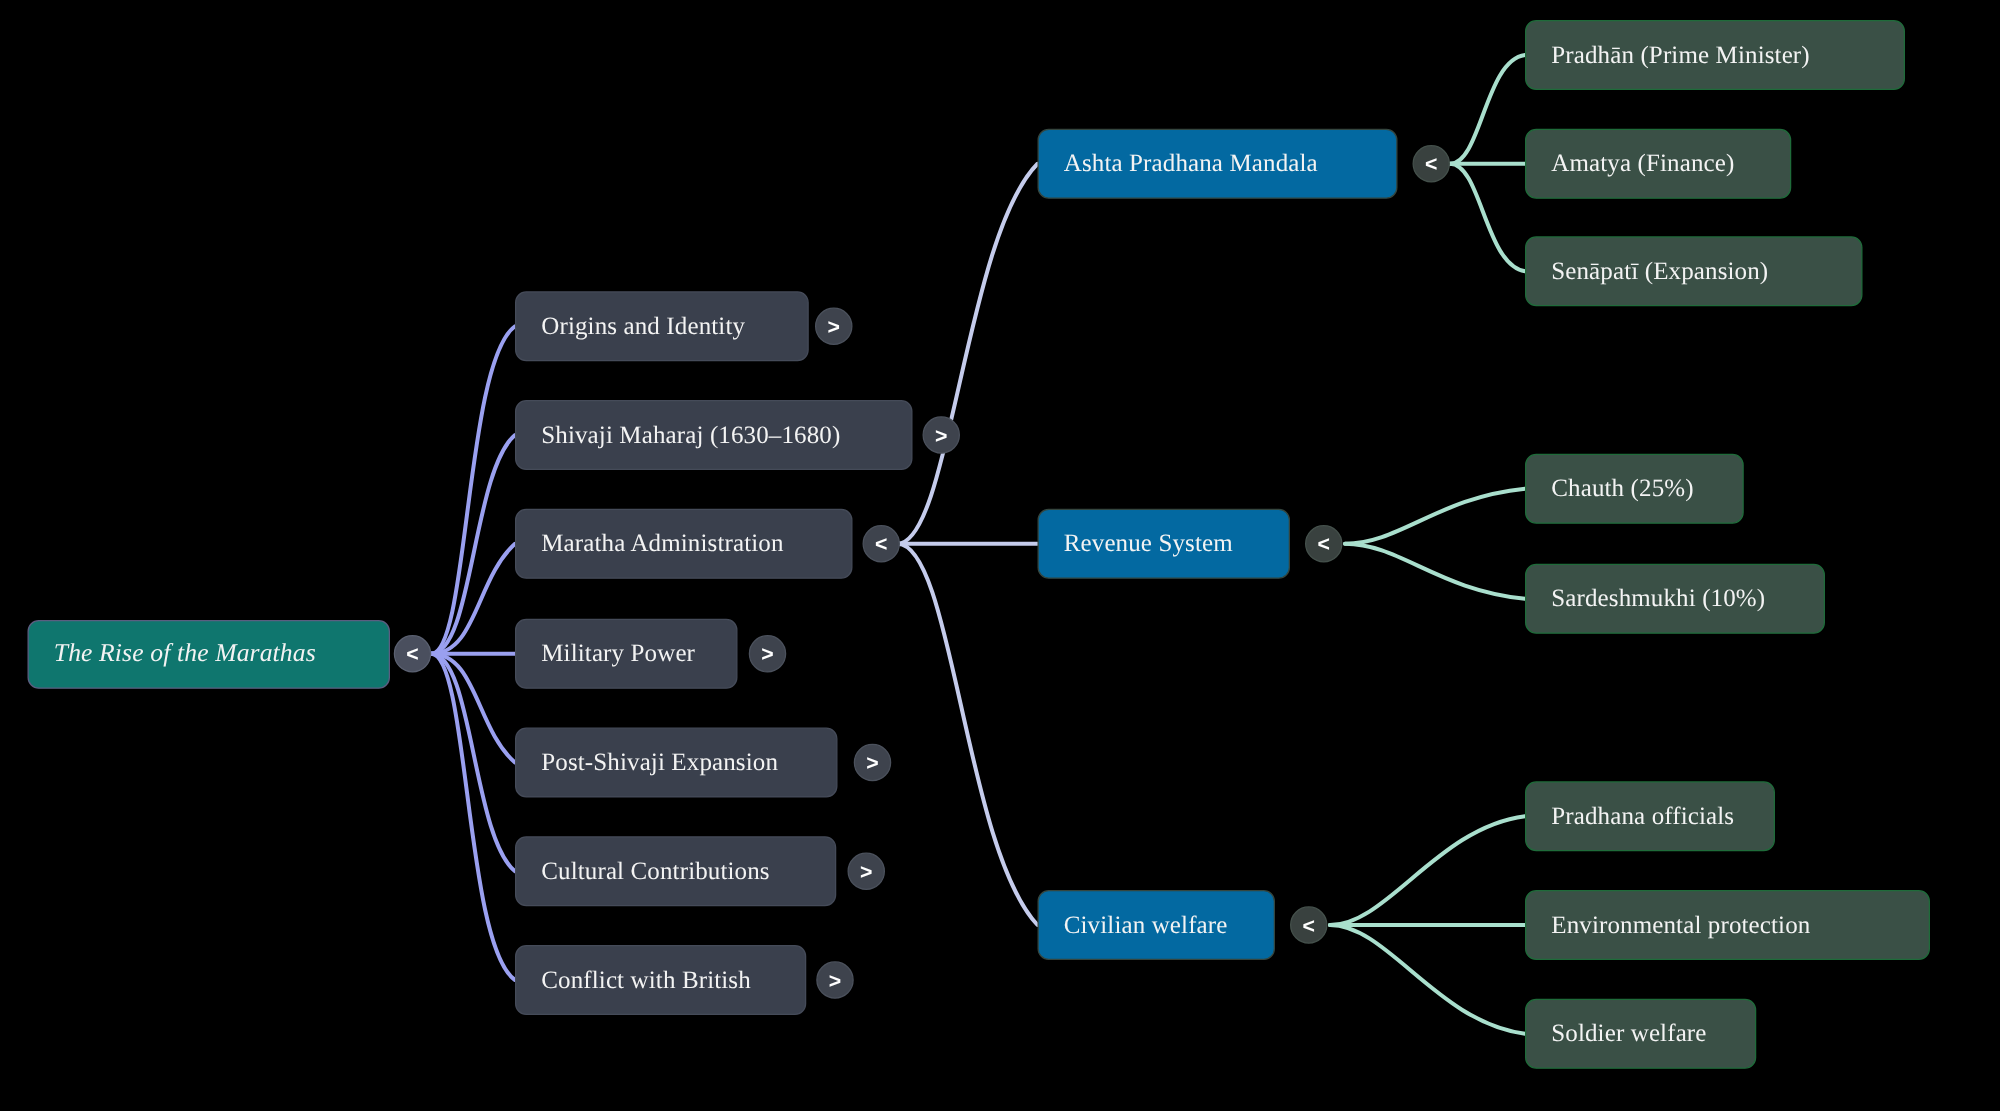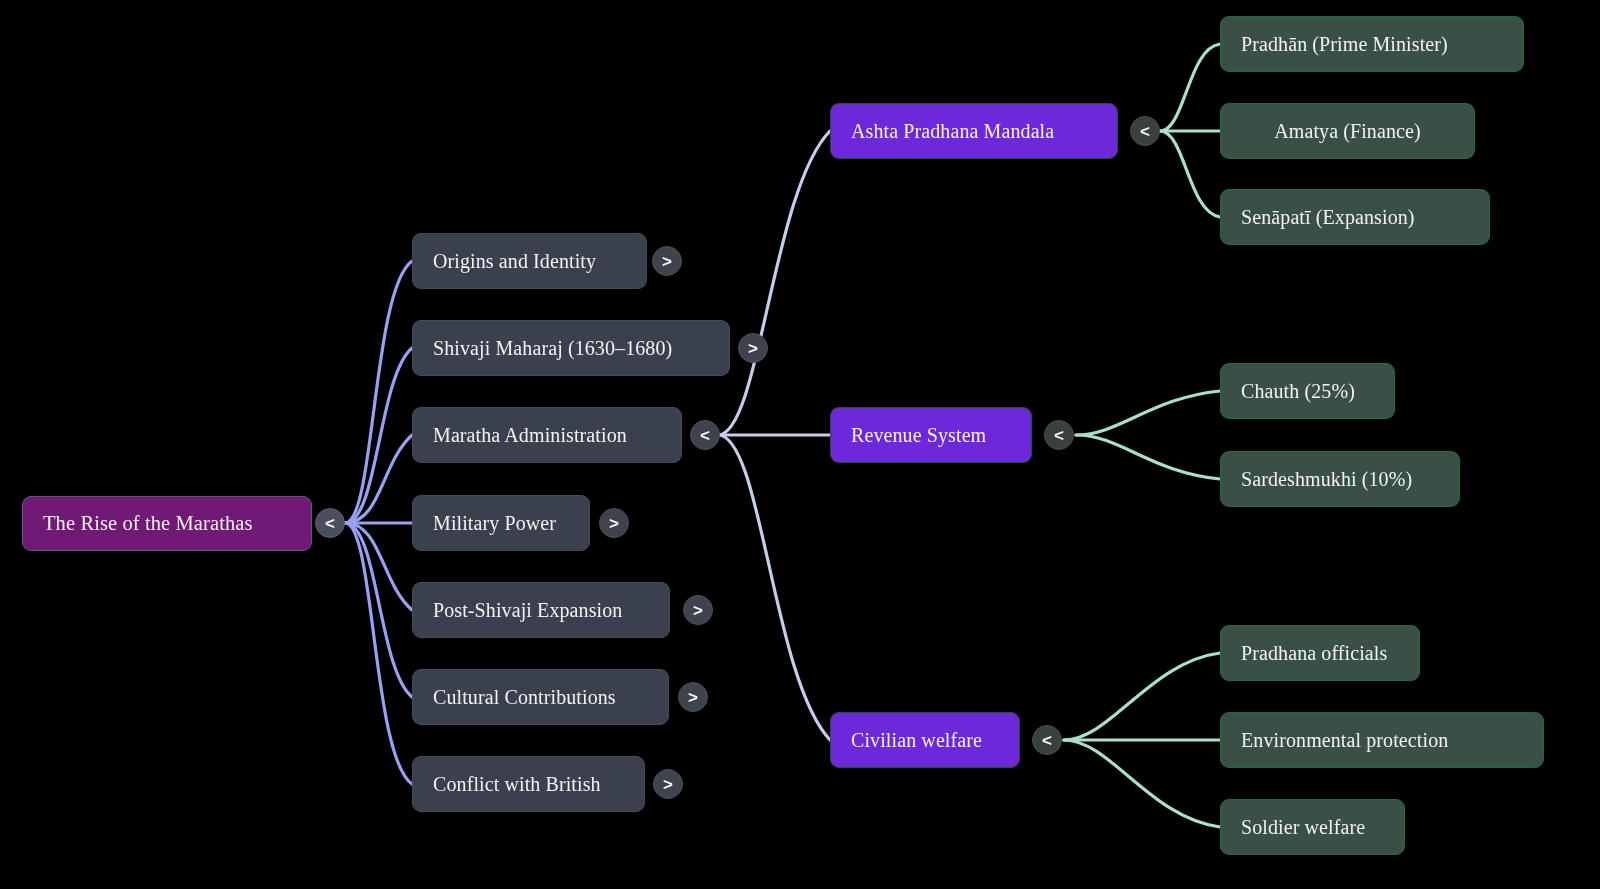--- a/index.html
+++ b/index.html
@@ -31,30 +31,31 @@
     border-radius: 9px;
     color: #f3f3f3;
     font-size: 20px;
     line-height: 1;
     padding-left: 20px;
     padding-right: 20px;
     white-space: nowrap;
     letter-spacing: 0.1px;
   }
   .node.root {
-    background: #701a75;
+    background: #0f766e;
     border: 1px solid #5b5d80;
     font-size: 20.5px;
+    font-style: italic;
   }
   .node.lvl1 {
     background: #3a404d;
     border: 1px solid #454b59;
   }
   .node.lvl2 {
-    background: #6d28d9;
+    background: #0369a1;
     border: 1px solid #35463f;
   }
   .node.lvl3 {
     background: #3a5046;
     border: 1px solid #1f6b3a;
   }
   .badge {
     position: absolute;
     width: 30px;
     height: 30px;
@@ -162,21 +163,21 @@
   <div class="badge green" style="left:1044px; top:420px;">&lt;</div>
 
   <div class="node lvl2" style="left:830px; top:712px; width:190px; height:56px;">
     <span>Civilian welfare</span>
   </div>
   <div class="badge green" style="left:1032px; top:725px;">&lt;</div>
 
   <div class="node lvl3" style="left:1220px; top:16px; width:304px; height:56px;">
     <span>Pradhān (Prime Minister)</span>
   </div>
-  <div class="node lvl3" style="left:1220px; top:103px; width:255px; height:56px;justify-content:center;">
+  <div class="node lvl3" style="left:1220px; top:103px; width:213px; height:56px;">
     <span>Amatya (Finance)</span>
   </div>
   <div class="node lvl3" style="left:1220px; top:189px; width:270px; height:56px;">
     <span>Senāpatī (Expansion)</span>
   </div>
 
   <div class="node lvl3" style="left:1220px; top:363px; width:175px; height:56px;">
     <span>Chauth (25%)</span>
   </div>
   <div class="node lvl3" style="left:1220px; top:451px; width:240px; height:56px;">

